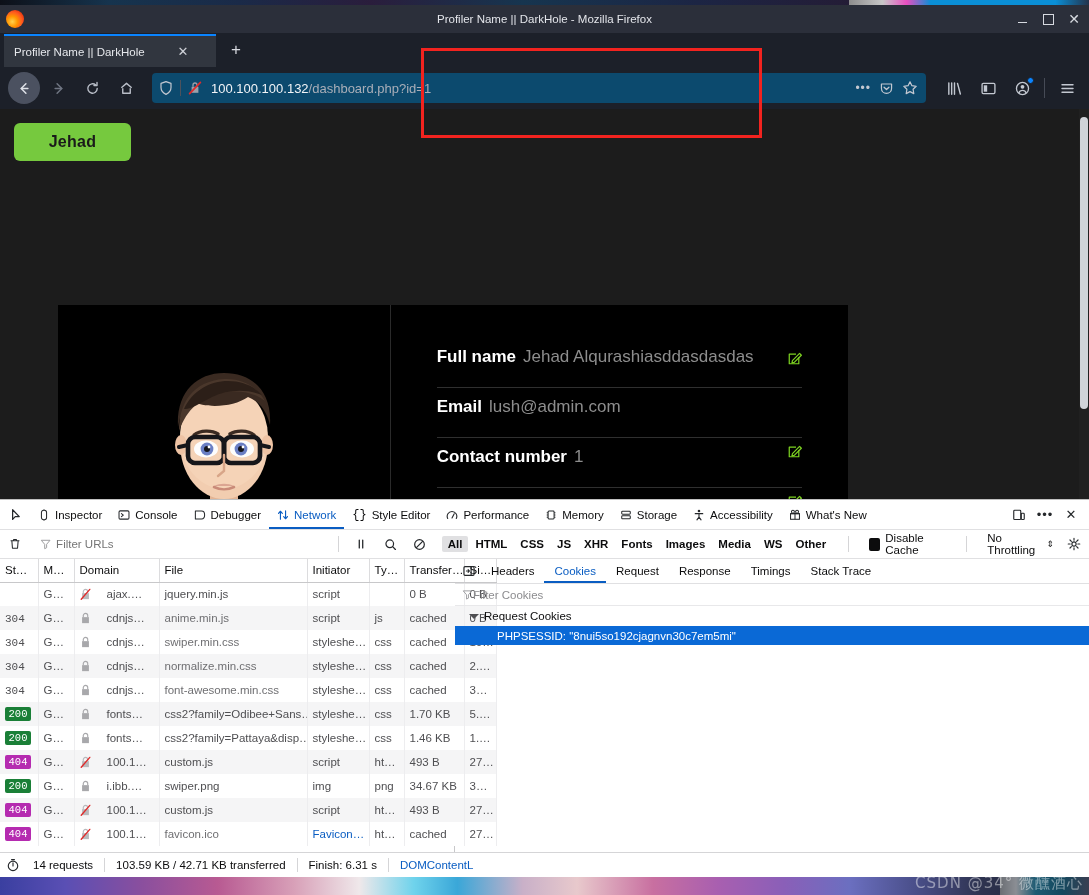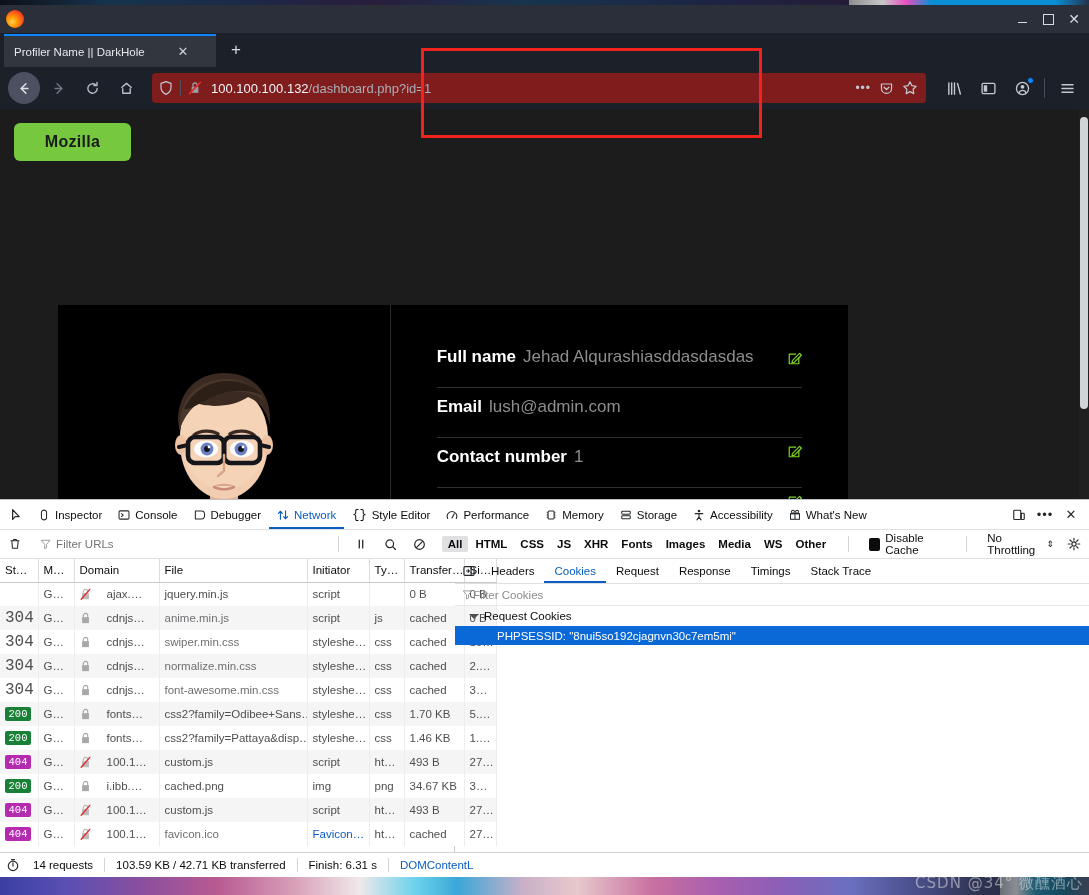--- a/index.html
+++ b/index.html
@@ -101,21 +101,21 @@
   }
   .navbtn {
     width: 32px; height: 32px; border-radius: 50%;
     display: flex; align-items: center; justify-content: center;
     color: #b9bec8; font-size: 15px; flex: none;
   }
   .navbtn.back { background: #4b5160; color: #dfe2e8; }
   .navbtn.fwd { color: #6f7582; }
   .urlbar {
     flex: 1; height: 30px; margin: 0 8px;
-    background: #7f1d1d; border-radius: 4px;
+    background: #0c4a6e; border-radius: 4px;
     display: flex; align-items: center; padding: 0 6px; gap: 6px;
   }
   .url-shield { width: 16px; height: 16px; flex: none; }
   .url-sep { width: 1px; height: 16px; background: #4d525c; flex: none; }
   .url-lock { width: 16px; height: 16px; flex: none; position: relative; }
   .url-text {
     flex: 1; font-size: 13px; color: #a9aeb8; white-space: nowrap; overflow: hidden;
     padding-left: 2px;
   }
   .url-text b { color: #f2f4f7; font-weight: 400; }
@@ -245,21 +245,21 @@
   tr.row-even td { background: #f5f5f6; }
   tr.row-odd td { background: #ffffff; }
   td.c-status { text-align: left; padding-left: 4px; }
   .badge {
     display: inline-block; min-width: 26px; text-align: center;
     border-radius: 2px; color: #fff; font-size: 10.5px; padding: 1px 3px;
     font-family: "Liberation Mono", monospace;
   }
   .badge.s200 { background: #1a7f37; }
   .badge.s404 { background: #b52bb0; }
-  .st304 { color: #4f4f52; font-family: "Liberation Mono", monospace; font-size: 16px; }
+  .st304 { color: #4f4f52; font-family: "Liberation Mono", monospace; font-size: 11px; }
   td.c-file { color: #0c0c0d; }
   td.c-file.dim { color: #6f6f72; }
   .dom-cell { display: flex; align-items: center; gap: 16px; }
   .lock-ic { width: 11px; height: 12px; flex: none; }
   .init-link { color: #0a5dc2; }
 
   
   .det { flex: 1; display: flex; flex-direction: column; min-width: 0; position: relative; }
   .det-tabs { height: 25px; display: flex; align-items: center; border-bottom: 1px solid #e0e0e2; padding-left: 2px; }
   .det-tab { padding: 0 10px; height: 24px; display: flex; align-items: center; color: #0c0c0d; }
@@ -307,20 +307,21 @@
     <div class="swatches"></div>
   </div>
   <div class="desktop-bottom"></div>
   <div class="desktop-bottom2"></div>
 </div>
 
 <div class="window">
 
   <div class="titlebar">
     <div class="ff-logo"></div>
+    <div class="title-text">Profiler Name || DarkHole - Mozilla Firefox</div>
     <div class="win-btns">
       <div class="win-btn min"></div>
       <div class="win-btn max"></div>
       <div class="win-btn close">✕</div>
     </div>
   </div>
 
   <div class="tabstrip">
     <div class="tab">
       <span class="tab-label">Profiler Name || DarkHole</span>
@@ -411,21 +412,21 @@
       <div class="navbtn">
         <svg width="17" height="17" viewBox="0 0 18 18">
             <path d="M3.2 5h11.6M3.2 9h11.6M3.2 13h11.6" stroke="#c3c8d1" stroke-width="1.6" stroke-linecap="round"></path>
           </svg>
       </div>
     </div>
   </div>
 
   <div class="page">
     <div class="logout-wrap">
-      <button class="logout-btn">Mozilla</button>
+      <button class="logout-btn">Jehad</button>
     </div>
 
     <div class="card">
       <div class="card-left">
         <svg class="avatar-img" viewBox="0 0 200 222">
           <rect width="200" height="222" fill="#000"></rect>
 
           <path d="M36 222c2-30 16-44 36-50h56c20 6 34 20 36 50z" fill="#2b2b2f"></path>
           <path d="M36 222c2-26 12-40 28-47l14 47z" fill="#17171a"></path>
           <path d="M164 222c-2-26-12-40-28-47l-14 47z" fill="#17171a"></path>
@@ -857,21 +858,21 @@
                 <td>G…</td>
                 <td>
                   <span class="dom-cell">
                     <svg class="lock-ic" viewBox="0 0 12 14">
                       <path d="M2 6h8v7H2z" fill="#a8a8ab"></path>
                       <path d="M3.4 6V4.2a2.6 2.6 0 0 1 5.2 0V6" fill="none" stroke="#a8a8ab" stroke-width="1.3"></path>
                     </svg>
                     <span>i.ibb.…</span>
                   </span>
                 </td>
-                <td class="c-file">cached.png</td>
+                <td class="c-file">swiper.png</td>
                 <td>img</td>
                 <td>png</td>
                 <td>34.67 KB</td>
                 <td>3…</td>
               </tr>
               <tr class="row-even">
                 <td class="c-status"><span class="badge s404">404</span></td>
                 <td>G…</td>
                 <td>
                   <span class="dom-cell">

